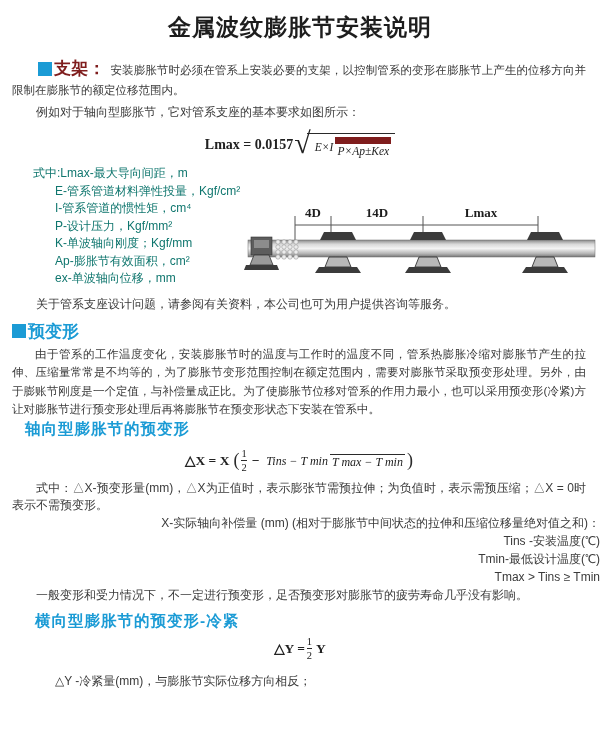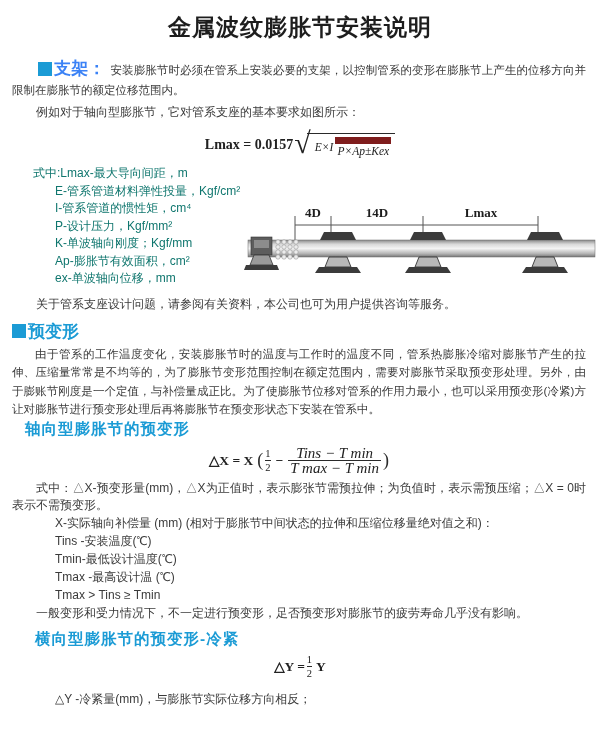--- a/index.html
+++ b/index.html
@@ -22,21 +22,21 @@
 
   
   .para { margin:0 14px 0 12px; font-size:12px; line-height:18px; color:#3a3a3a; text-align:justify; }
 
   
   .p-support { text-indent:26px; line-height:20px; font-size:11.5px; }
   .sq {
     display:inline-block; width:14px; height:14px;
     background:#1b9bd5; vertical-align:-2px; margin-right:2px;
   }
-  .sec-label { color:#3b82f6; font-size:17px; font-weight:bold; margin-right:5px; }
+  .sec-label { color:#7f1d1d; font-size:17px; font-weight:bold; margin-right:5px; }
 
   .p-example { margin-top:3px; text-indent:24px; }
 
   
   .formula { display:flex; justify-content:center; align-items:center;
              font-family:"Liberation Serif", serif; color:#222; }
   .formula1 { margin-top:5px; height:38px; }
   .f-lhs { font-weight:bold; font-size:14px; margin-right:1px; }
   .sqrt { display:inline-flex; align-items:center; }
   .rad { font-size:30px; line-height:1; margin-right:-4px; transform:translateY(-2px); }
@@ -64,29 +64,29 @@
   .blue-h3 { font-size:15.5px; font-weight:bold; color:#1b9bd5; letter-spacing:1px; line-height:20px; }
   .h3-axial { margin:0 0 0 25px; }
   .h3-lateral { margin:7px 0 0 35px; }
 
   .formula2 { margin-top:6px; height:32px; font-size:13.5px; }
   .f2-lhs { font-weight:bold; margin-right:2px; }
   .paren { font-size:18px; font-weight:normal; color:#2a2a2a; margin:0 2px; }
   .vfr { display:inline-flex; flex-direction:column; align-items:center;
          font-size:10.5px; line-height:11px; }
   .vfr .d { border-top:1px solid #2a2a2a; margin-top:1px; padding-top:1px; }
-  .ifr { display:inline-flex; flex-direction:column; align-items:center;
-         font-style:italic; font-size:15px; line-height:12px; }
+  .ifr { display:inline-flex; flex-direction:row; align-items:center;
+         font-style:italic; font-size:12px; line-height:12px; }
   .ifr .d { border-top:1px solid #2a2a2a; margin-top:1px; padding:1px 2px 0 2px; }
   .ifr .n { padding:0 2px; }
   .minus { margin:0 5px; font-weight:bold; }
 
   .p-desc { margin-top:3px; text-indent:24px; line-height:17px; }
   .tlist { font-size:12px; }
-  .titem { margin-left:55px; line-height:18px; }
+  .titem { margin-left:55px; line-height:18px;text-align:right; }
   .p-note2 { margin-top:0; text-indent:24px; }
 
   .formula3 { margin-top:2px; height:32px; font-size:13.5px; }
   .f3-rhs { font-weight:bold; margin-left:4px; }
 
   .p-last { margin-top:8px; margin-left:55px; font-size:12px; line-height:16px; }
 </style>
 </head>
 <body>
 
@@ -212,21 +212,20 @@
     </span>
     <span class="paren">)</span>
   </div>
 
   <p class="para p-desc">式中：△X-预变形量(mm)，△X为正值时，表示膨张节需预拉伸；为负值时，表示需预压缩；△X = 0时表示不需预变形。</p>
 
   <div class="tlist">
     <div class="titem">X-实际轴向补偿量 (mm) (相对于膨胀节中间状态的拉伸和压缩位移量绝对值之和)：</div>
     <div class="titem">Tins -安装温度(℃)</div>
     <div class="titem">Tmin-最低设计温度(℃)</div>
-    <div class="titem">Tmax -最高设计温 (℃)</div>
     <div class="titem">Tmax &gt; Tins ≥ Tmin</div>
   </div>
 
   <p class="para p-note2">一般变形和受力情况下，不一定进行预变形，足否预变形对膨胀节的疲劳寿命几乎没有影响。</p>
 
   <h3 class="blue-h3 h3-lateral">横向型膨胀节的预变形-冷紧</h3>
 
   <div class="formula formula3">
     <span class="f2-lhs">△Y =</span>
     <span class="vfr">

